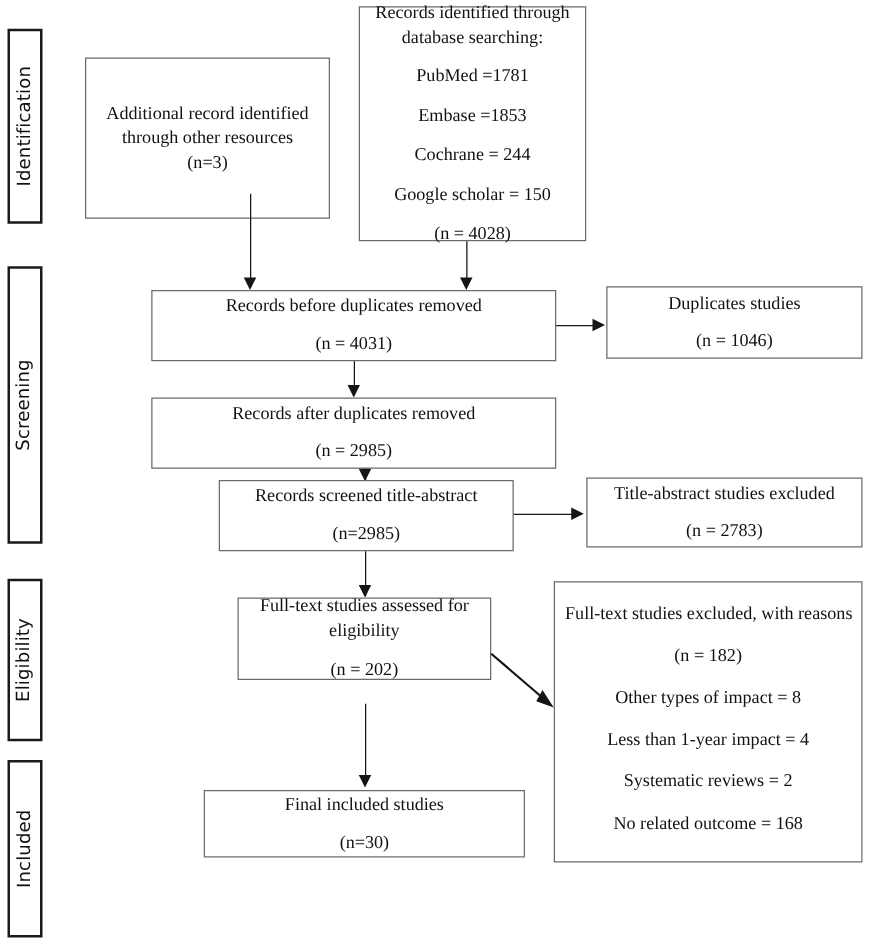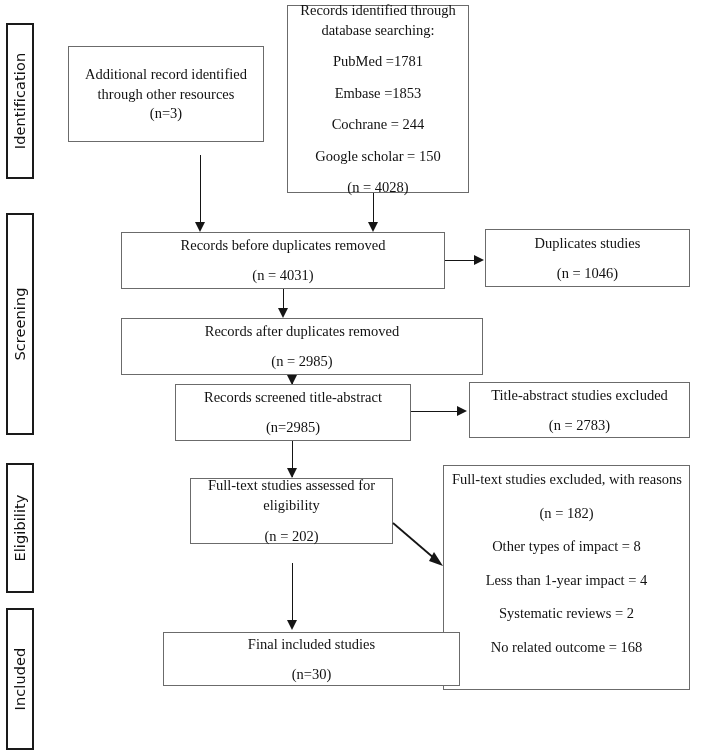--- a/index.html
+++ b/index.html
@@ -107,21 +107,21 @@
   </div>
 
   <div class="stage-label" style="left:6px; top:463px; width:28px; height:130px;">
     <span class="stage-text">Eligibility</span>
   </div>
 
   <div class="stage-label" style="left:6px; top:608px; width:28px; height:142px;">
     <span class="stage-text">Included</span>
   </div>
 
-  <div class="flow-box tight" style="left:68px; top:46px; width:196px; height:96px;">
+  <div class="flow-box tight" style="left:68px; top:46px; width:196px; height:129px;">
     <span class="line">Additional record identified</span>
     <span class="line">through other resources</span>
     <span class="line">(n=3)</span>
   </div>
 
   <div class="flow-box" style="left:287px; top:5px; width:182px; height:188px;">
     <span class="line">Records identified through</span>
     <span class="line" style="margin-top:1px;">database searching:</span>
     <span class="line" style="margin-top:13px;">PubMed =1781</span>
     <span class="line" style="margin-top:13px;">Embase =1853</span>
@@ -145,21 +145,21 @@
     <span class="line">Duplicates studies</span>
     <span class="line">(n = 1046)</span>
   </div>
 
   <div class="h-line" style="left:445px; top:260px; width:31px;"></div>
   <div class="arrow-right" style="left:474px; top:255px;"></div>
 
   <div class="v-line" style="left:283px; top:289px; height:24px;"></div>
   <div class="arrow-down" style="left:278px; top:308px;"></div>
 
-  <div class="flow-box sp-md" style="left:121px; top:318px; width:362px; height:57px;">
+  <div class="flow-box sp-md" style="left:121px; top:318px; width:324px; height:57px;">
     <span class="line">Records after duplicates removed</span>
     <span class="line">(n = 2985)</span>
   </div>
 
   <div class="v-line" style="left:292px; top:375px; height:18px;"></div>
   <div class="arrow-down" style="left:287px; top:375px;"></div>
 
   <div class="flow-box sp-md" style="left:175px; top:384px; width:236px; height:57px;">
     <span class="line">Records screened title-abstract</span>
     <span class="line">(n=2985)</span>
@@ -175,35 +175,35 @@
 
   <div class="v-line" style="left:292px; top:441px; height:36px;"></div>
   <div class="arrow-down" style="left:287px; top:468px;"></div>
 
   <div class="flow-box tight" style="left:190px; top:478px; width:203px; height:66px;">
     <span class="line">Full-text studies assessed for</span>
     <span class="line">eligibility</span>
     <span class="line" style="margin-top:13px;">(n = 202)</span>
   </div>
 
-  <div class="flow-box" style="left:443px; top:465px; width:247px; height:225px; justify-content:flex-start; padding-top:4px;">
+  <div class="flow-box" style="left:443px; top:465px; width:247px; height:225px; justify-content:flex-start; padding-top:16px;">
     <span class="line">Full-text studies excluded, with reasons</span>
     <span class="line" style="margin-top:15px;">(n = 182)</span>
     <span class="line" style="margin-top:15px;">Other types of impact = 8</span>
     <span class="line" style="margin-top:15px;">Less than 1-year impact = 4</span>
     <span class="line" style="margin-top:15px;">Systematic reviews = 2</span>
     <span class="line" style="margin-top:15px;">No related outcome = 168</span>
   </div>
 
   <svg class="diag-arrow" style="left:385px; top:515px; width:70px; height:60px;" viewBox="0 0 70 60">
     <line x1="8" y1="8" x2="50" y2="44" stroke="#151515" stroke-width="1.8"></line>
     <polygon points="58,51 44,46 49,37" fill="#151515"></polygon>
   </svg>
 
   <div class="v-line" style="left:292px; top:563px; height:62px;"></div>
   <div class="arrow-down" style="left:287px; top:620px;"></div>
 
-  <div class="flow-box sp-md" style="left:163px; top:632px; width:297px; height:54px;">
+  <div class="flow-box sp-md" style="left:163px; top:632px; width:257px; height:54px;">
     <span class="line">Final included studies</span>
     <span class="line">(n=30)</span>
   </div>
 
 </div>
 
 </body></html>

